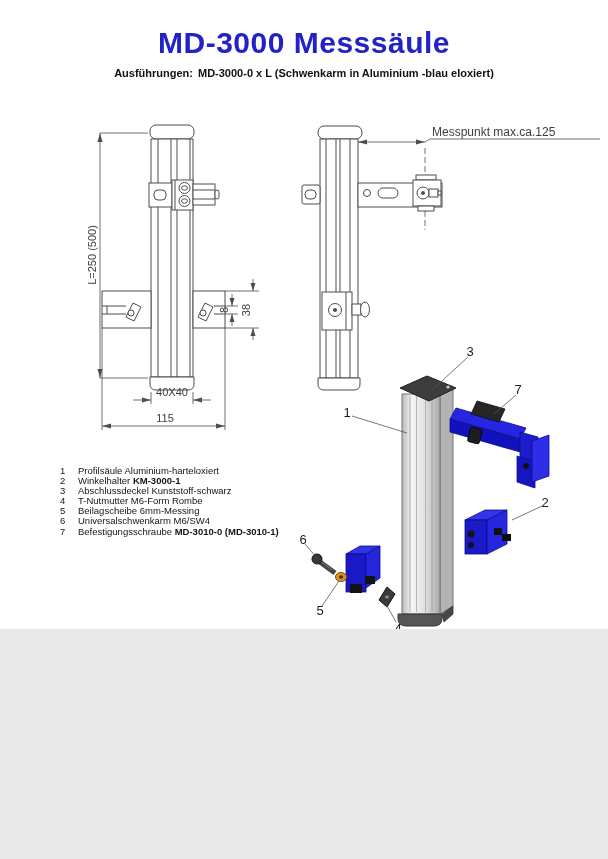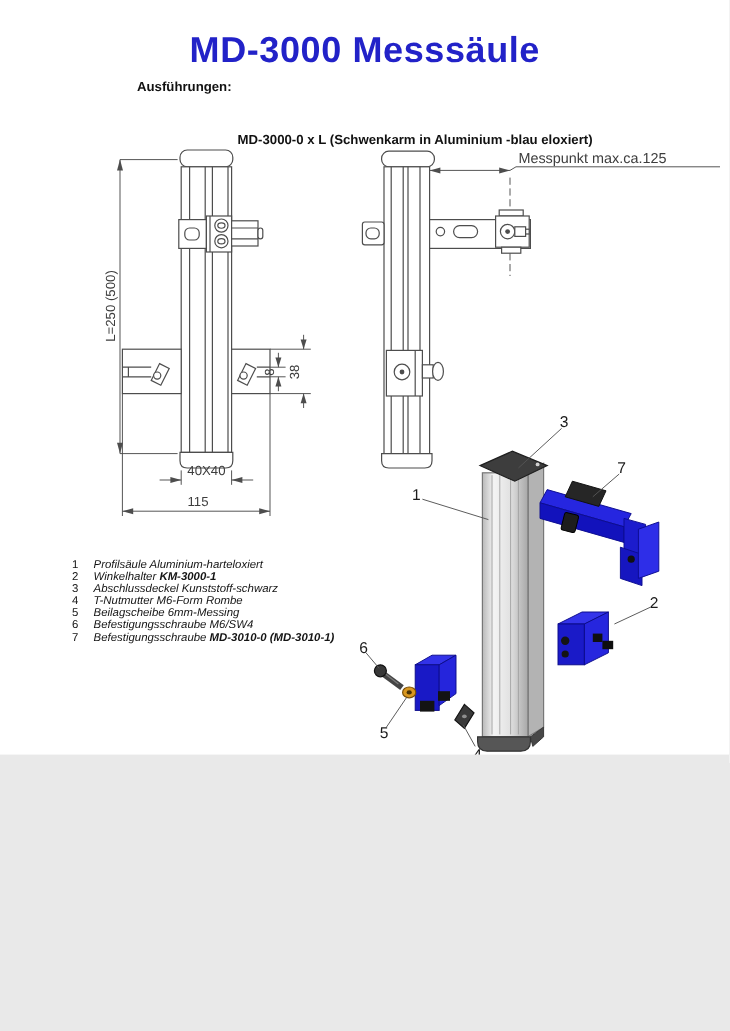--- a/index.html
+++ b/index.html
@@ -3,35 +3,35 @@
 <meta charset="utf-8">
 <style>
   html,body{margin:0;padding:0;background:#e9e9e9;}
   .page{position:relative;width:608px;height:629px;background:#ffffff;overflow:hidden;
         font-family:"Liberation Sans",sans-serif;color:#1a1a1a;margin:0 auto;}
   header{padding-top:26px;text-align:center;}
   h1.title{margin:0;font-size:30px;font-weight:bold;color:#2222c8;letter-spacing:.5px;}
   .subtitle{margin-top:7px;display:grid;grid-template-columns:auto auto;justify-content:center;
             column-gap:5px;font-size:11px;font-weight:bold;line-height:12.5px;color:#111;}
   .subtitle .lbl{white-space:pre;}
-  .subtitle .variants{text-align:left;margin-top:44px;}
+  .subtitle .variants{text-align:left;}
   svg{position:absolute;overflow:visible;}
   svg text{font-family:"Liberation Sans",sans-serif;fill:#3d3d3d;}
   .cad{stroke:#4d4d4d;stroke-width:1;fill:none;}
   .cadw{stroke:#4d4d4d;stroke-width:1;fill:#ffffff;}
   .dim{stroke:#4d4d4d;stroke-width:.8;fill:none;}
   .arr{fill:#4d4d4d;stroke:none;}
   .lead{stroke:#555;stroke-width:.8;fill:none;}
   .callout{font-size:13px;fill:#1c1c1c;}
   .dimtxt{font-size:11px;}
   .parts{position:absolute;left:60px;top:466px;width:300px;}
   .parts h2{margin:0 0 8px 18px;font-size:15px;font-weight:bold;color:#2222c8;}
   .part-row{display:flex;font-size:9.5px;line-height:10.1px;color:#141414;}
   .part-row .no{width:18px;flex:none;}
-  .part-row .nm{flex:1;font-style:italic;}
+  .part-row .nm{flex:1;}
   .part-row b{font-weight:bold;}
   .messv{position:absolute;left:133px;top:661px;font-size:11px;font-weight:bold;
          line-height:12.5px;color:#32324e;}
   .footer-bar{position:absolute;left:30px;top:847px;width:548px;height:10px;
     background:linear-gradient(90deg,#ffffff 0%,#26269a 6%,#1b1b8e 28%,#5e74cc 58%,#c7d2ec 84%,#f7f9fd 100%);}
 </style>
 </head>
 <body>
 
 <div class="page">
@@ -248,21 +248,21 @@
     <div class="part-row">
         <span class="no">4</span>
         <span class="nm"><span>T-Nutmutter M6-Form Rombe</span> <b></b></span>
       </div>
     <div class="part-row">
         <span class="no">5</span>
         <span class="nm"><span>Beilagscheibe 6mm-Messing</span> <b></b></span>
       </div>
     <div class="part-row">
         <span class="no">6</span>
-        <span class="nm"><span>Befestigungsschraube M6/SW4</span> <b></b></span>
+        <span class="nm"><span>Universalschwenkarm M6/SW4</span> <b></b></span>
       </div>
     <div class="part-row">
         <span class="no">7</span>
         <span class="nm"><span>Befestigungsschraube</span> <b>MD-3010-0 (MD-3010-1)</b></span>
       </div>
   </section>
 
 
   <svg style="left:120px;top:630px;" width="310" height="190" viewBox="0 0 310 190">
 

